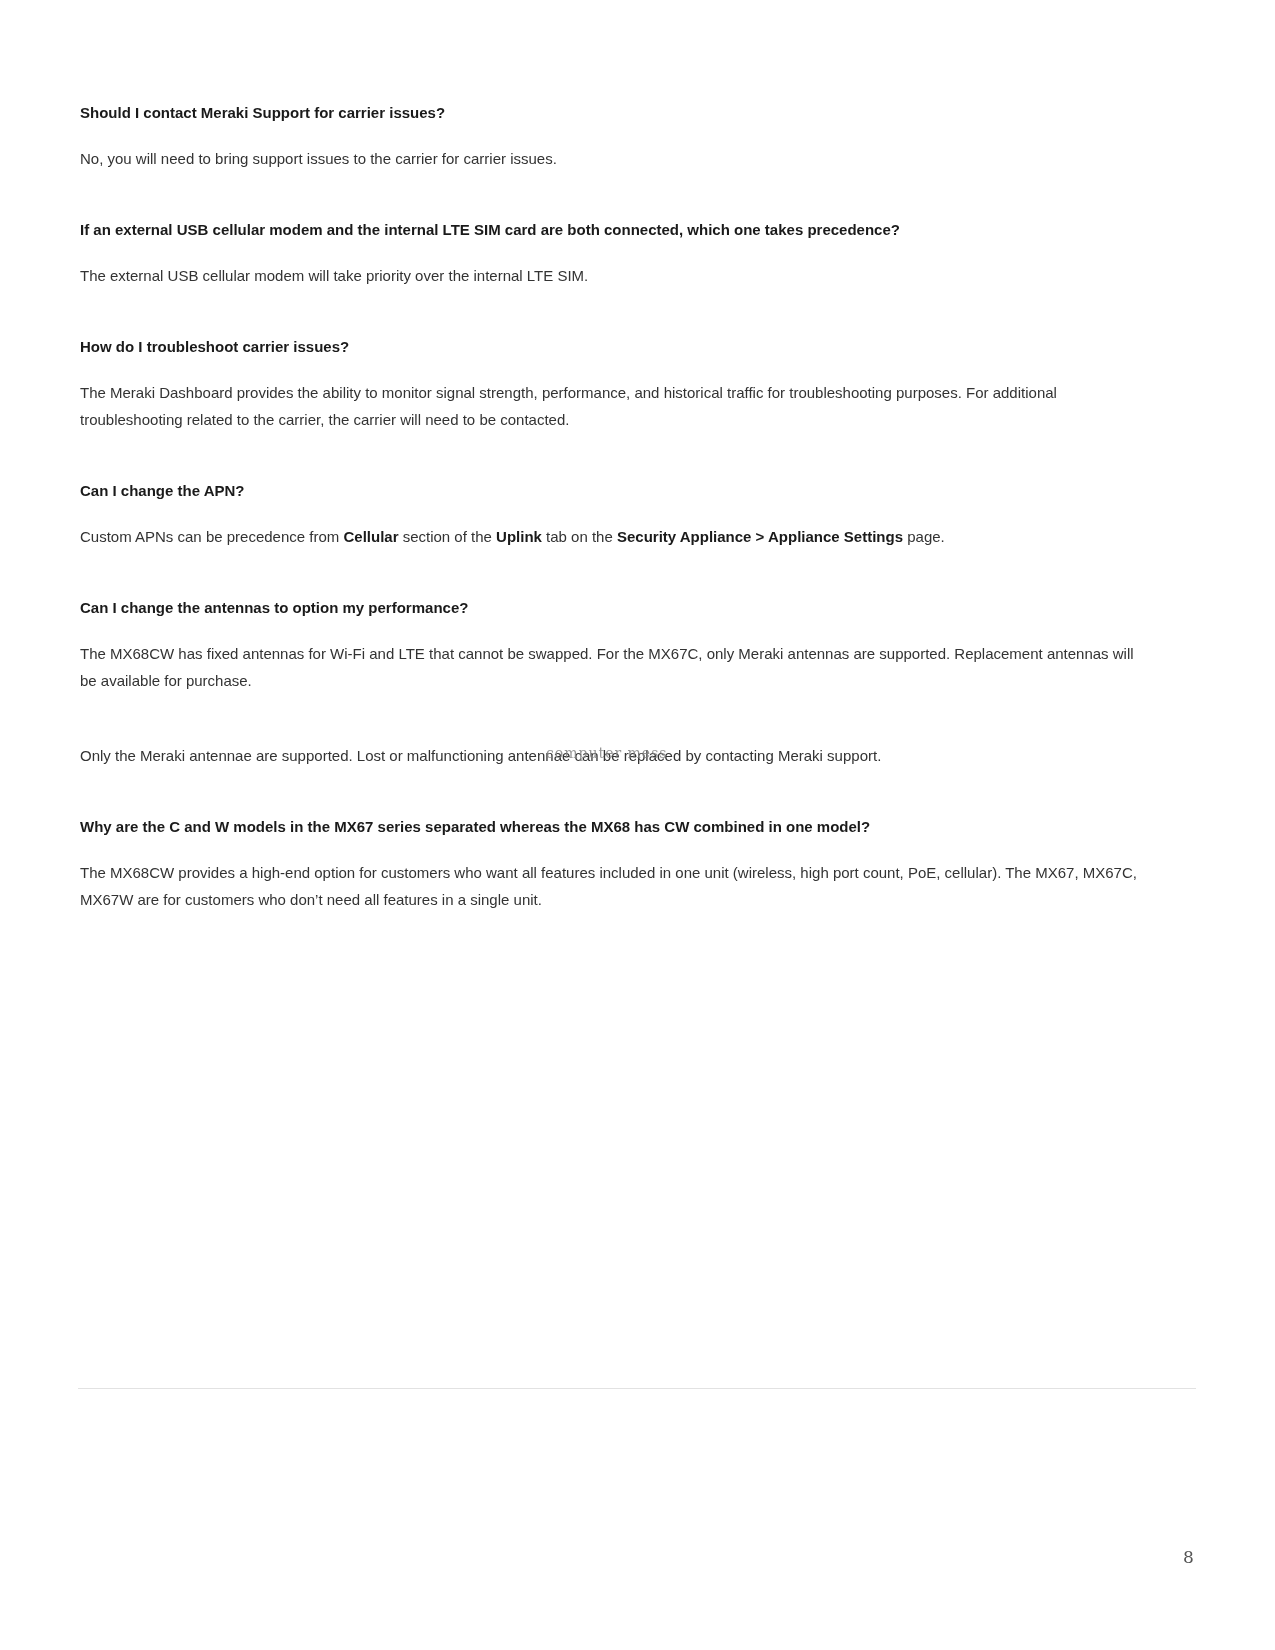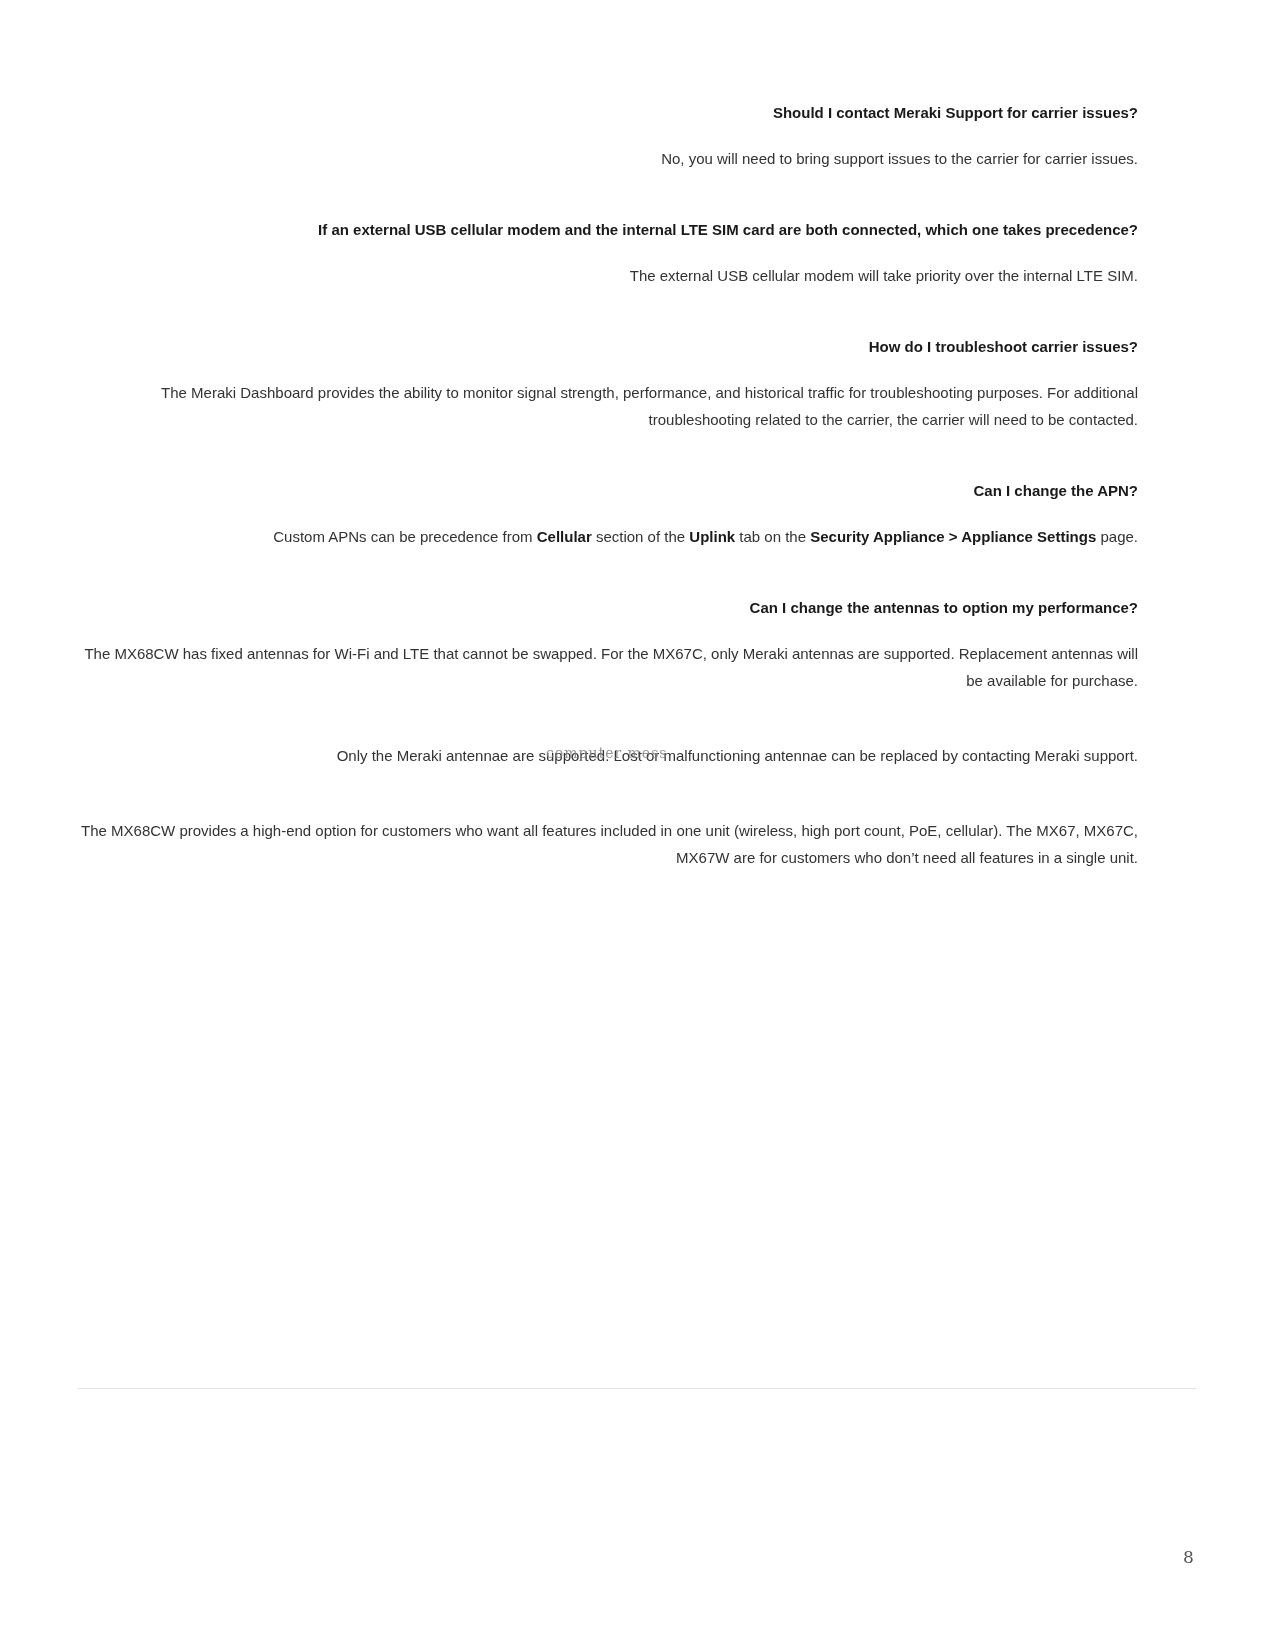--- a/index.html
+++ b/index.html
@@ -18,21 +18,21 @@
     width: 1275px;
     height: 1650px;
     background: #ffffff;
   }
   .content {
     position: absolute;
     top: 103px;
     left: 80px;
     width: 1058px;
   }
-  .qa { margin: 0 0 48px 0; text-align: right; }
+  .qa { margin: 0 0 48px 0; }
   .qa .question {
     font-size: 15px;
     line-height: 20px;
     font-weight: bold;
     color: #1a1a1a;
     margin: 0 0 22px 0;
   }
   .qa .answer {
     font-size: 15px;
     line-height: 27px;
@@ -101,20 +101,21 @@
     <div class="qa">
       <h3 class="question">Can I change the antennas to option my performance?</h3>
       <p class="answer">The MX68CW has fixed antennas for Wi-Fi and LTE that cannot be swapped. For the MX67C, only Meraki antennas are supported. Replacement antennas will be available for purchase.</p>
     </div>
 
     <div class="qa">
       <p class="answer"><span class="watermark">computer mess</span><span>Only the Meraki antennae are supported. Lost or malfunctioning antennae can be replaced by contacting Meraki support.</span></p>
     </div>
 
     <div class="qa">
+      <h3 class="question">Why are the C and W models in the MX67 series separated whereas the MX68 has CW combined in one model?</h3>
       <p class="answer">The MX68CW provides a high-end option for customers who want all features included in one unit (wireless, high port count, PoE, cellular). The MX67, MX67C, MX67W are for customers who don’t need all features in a single unit.</p>
     </div>
 
   </div>
 
   <div class="footer-divider"></div>
   <div class="page-number">8</div>
 </div>
 
 </body></html>

